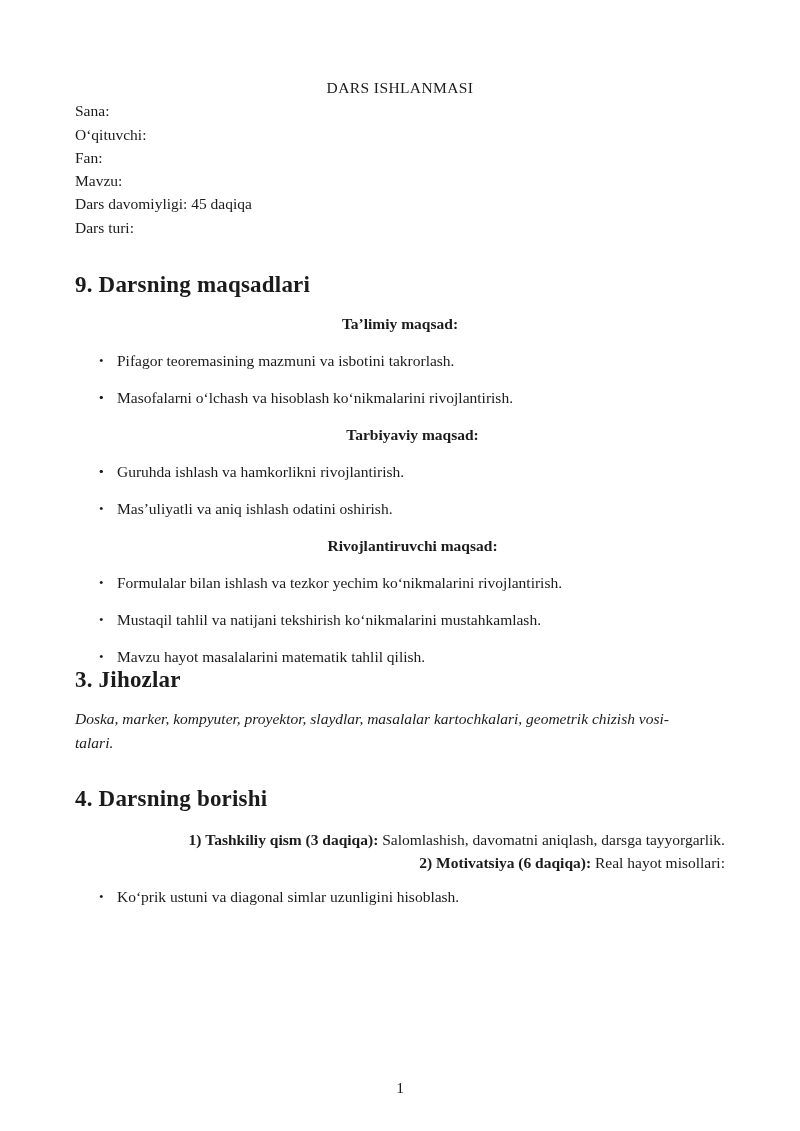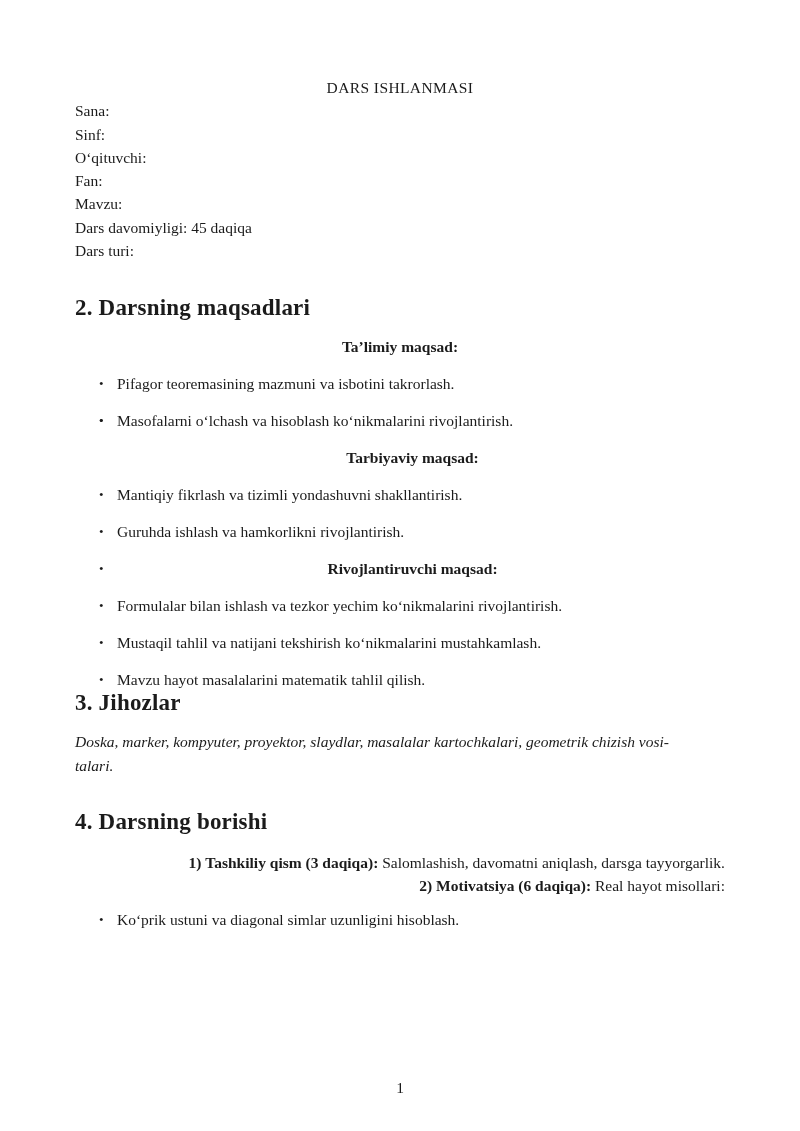--- a/index.html
+++ b/index.html
@@ -88,55 +88,54 @@
 </style>
 </head>
 <body>
 
 <div class="page">
   <div class="content">
 
     <div class="doc-title">DARS ISHLANMASI</div>
 
     <div class="meta-line">Sana:</div>
-    <div class="meta-line">Sinf:</div>
     <div class="meta-line">O‘qituvchi:</div>
     <div class="meta-line">Fan:</div>
     <div class="meta-line">Mavzu:</div>
     <div class="meta-line">Dars davomiyligi: 45 daqiqa</div>
     <div class="meta-line">Dars turi:</div>
 
-    <div class="sec-heading sec2-heading">2. Darsning maqsadlari</div>
+    <div class="sec-heading sec2-heading">9. Darsning maqsadlari</div>
 
     <div class="group-title first">Ta’limiy maqsad:</div>
 
     <div class="bullet-item">
       <span class="bullet-dot">•</span>
       <span>Pifagor teoremasining mazmuni va isbotini takrorlash.</span>
     </div>
     <div class="bullet-item">
       <span class="bullet-dot">•</span>
     </div>
     <div class="bullet-item">
       <span class="bullet-dot">•</span>
       <span>Masofalarni o‘lchash va hisoblash ko‘nikmalarini rivojlantirish.</span>
     </div>
 
     <div class="group-title indented">Tarbiyaviy maqsad:</div>
 
     <div class="bullet-item">
       <span class="bullet-dot">•</span>
-      <span>Mantiqiy fikrlash va tizimli yondashuvni shakllantirish.</span>
     </div>
     <div class="bullet-item">
       <span class="bullet-dot">•</span>
       <span>Guruhda ishlash va hamkorlikni rivojlantirish.</span>
     </div>
     <div class="bullet-item">
       <span class="bullet-dot">•</span>
+      <span>Mas’uliyatli va aniq ishlash odatini oshirish.</span>
     </div>
 
     <div class="group-title indented">Rivojlantiruvchi maqsad:</div>
 
     <div class="bullet-item">
       <span class="bullet-dot">•</span>
       <span>Formulalar bilan ishlash va tezkor yechim ko‘nikmalarini rivojlantirish.</span>
     </div>
     <div class="bullet-item">
       <span class="bullet-dot">•</span>

